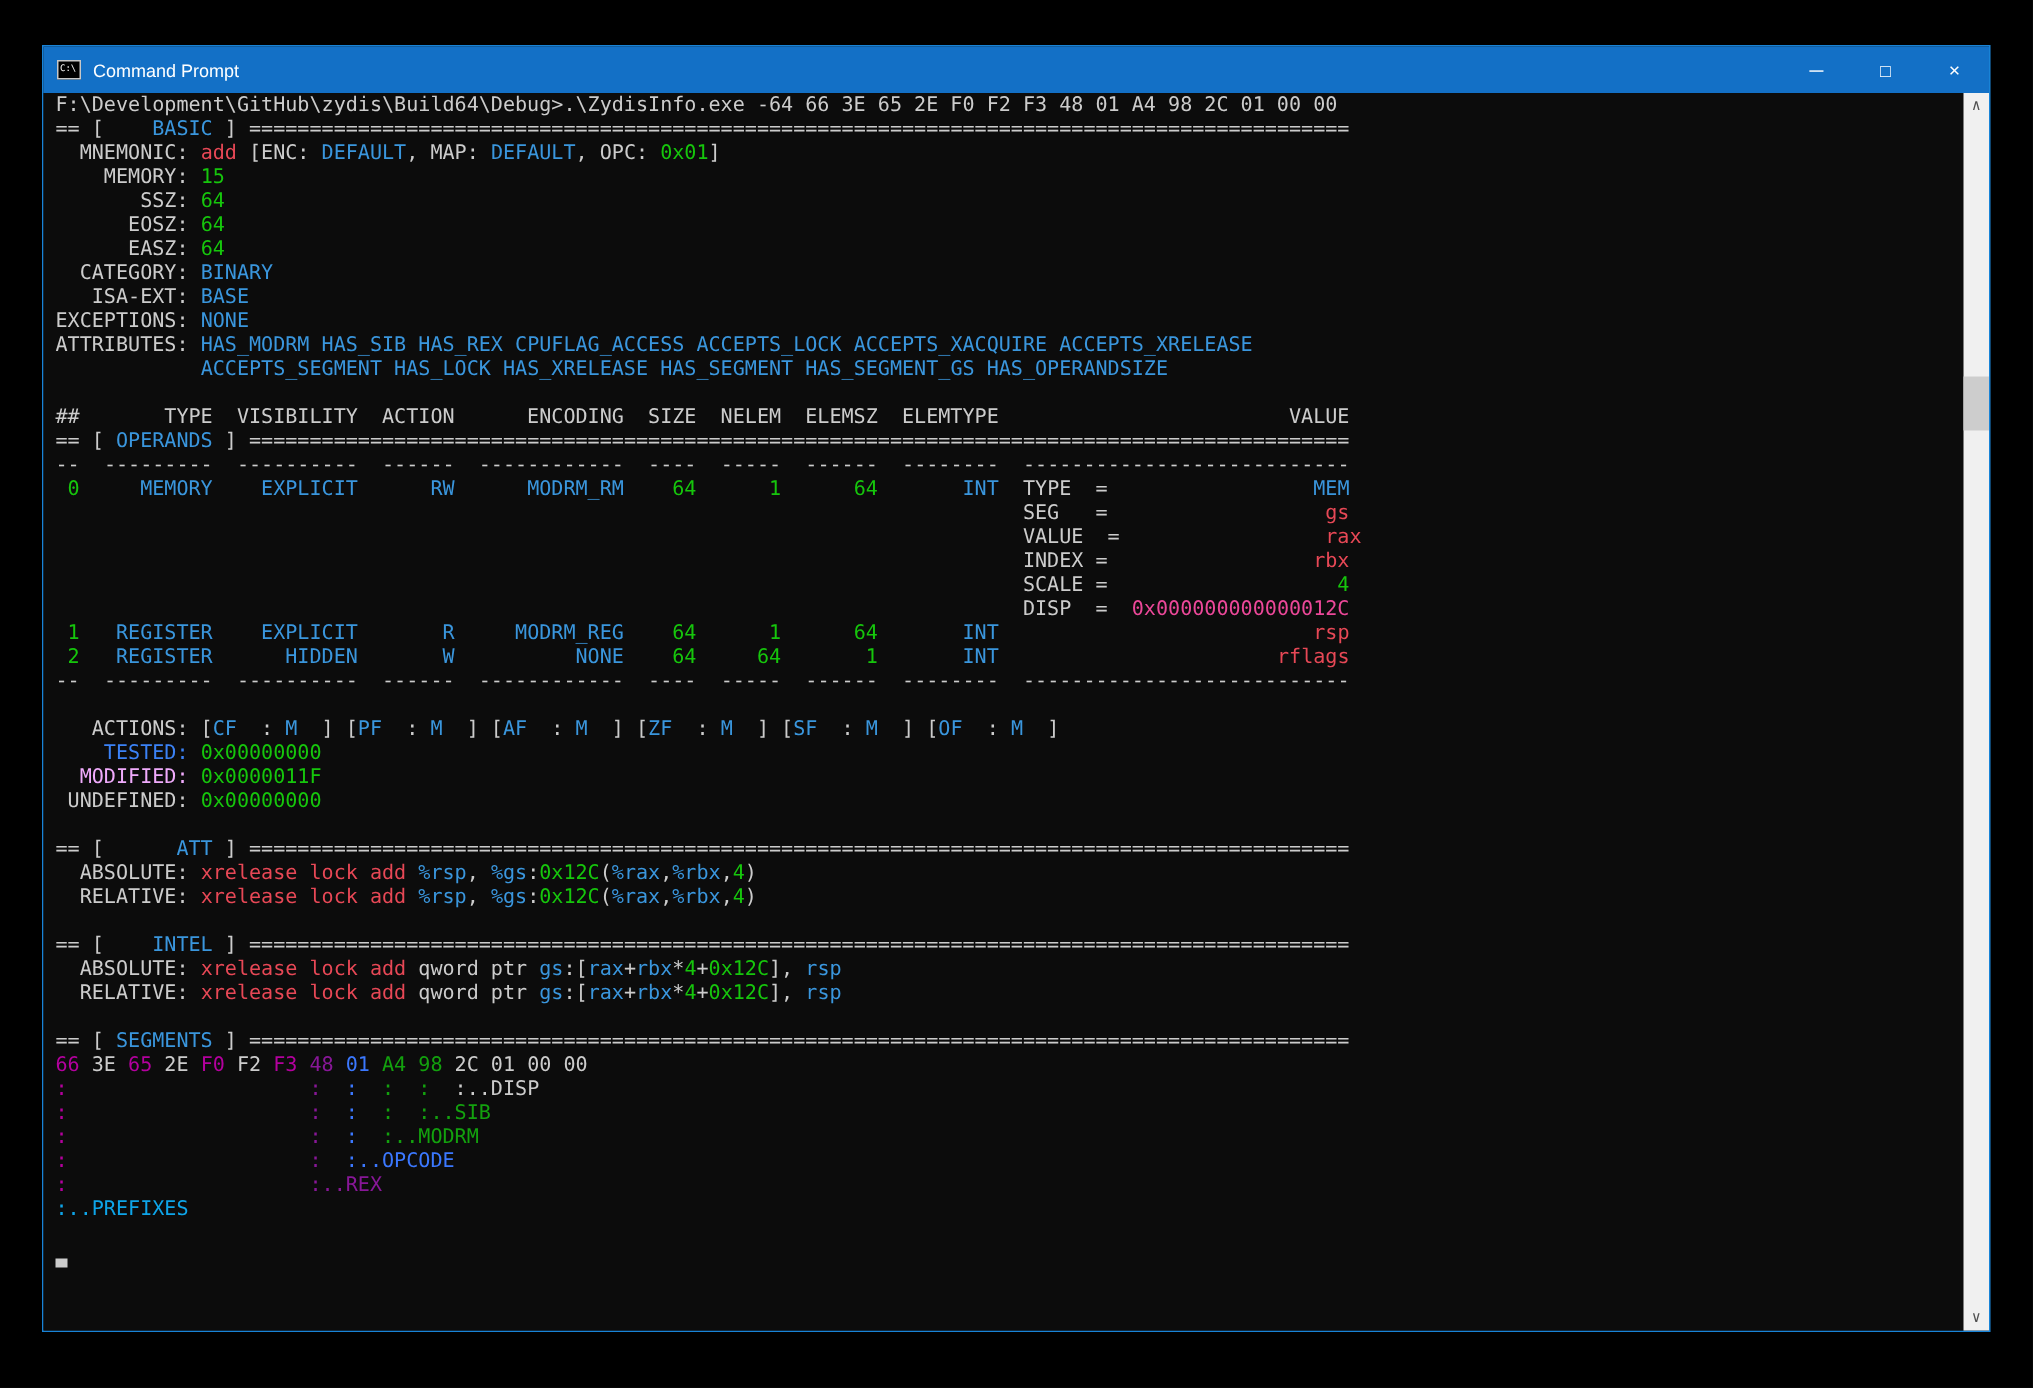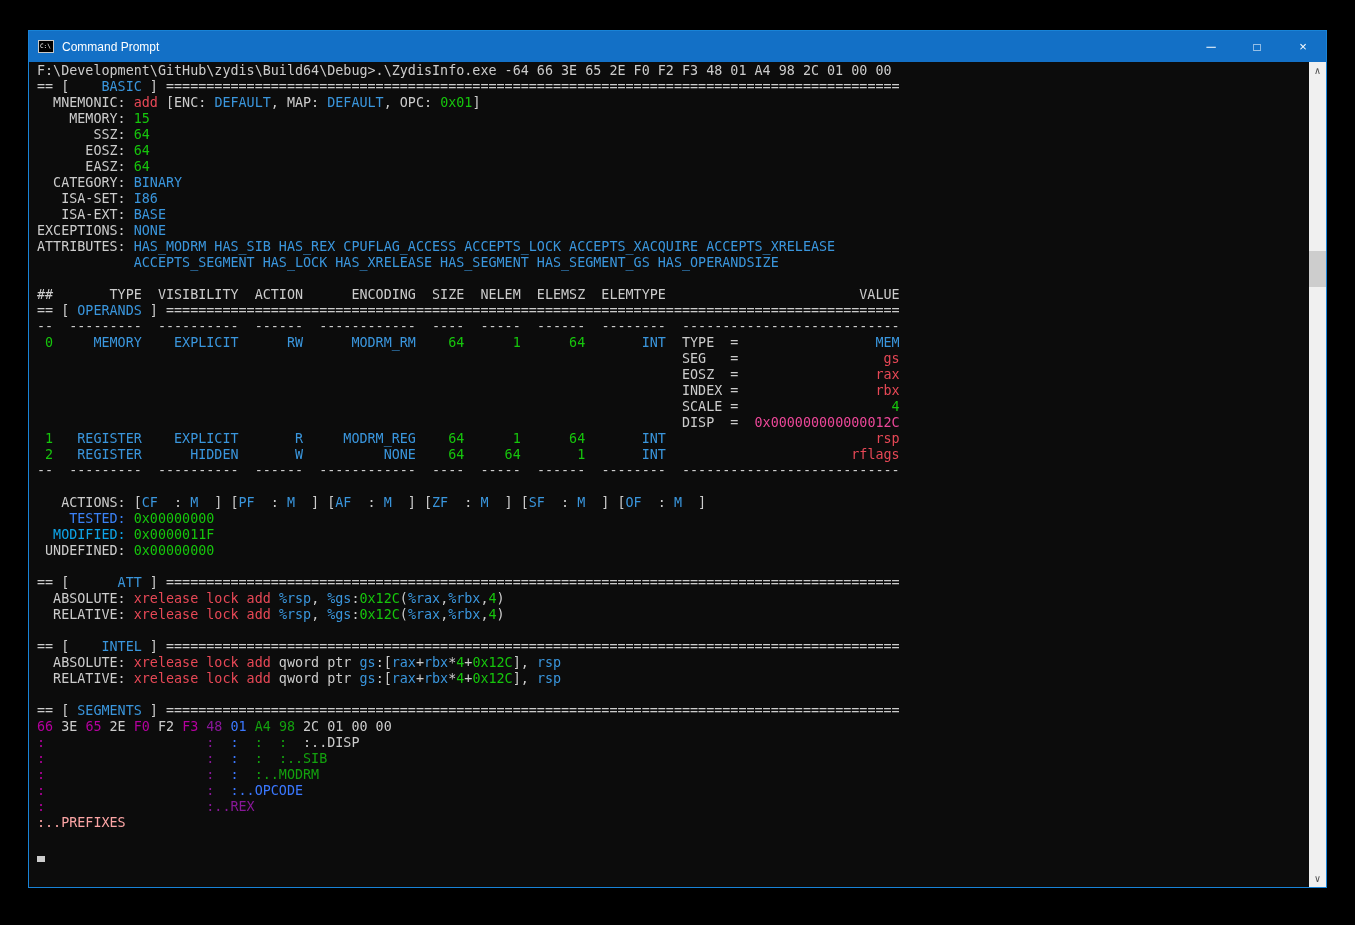--- a/index.html
+++ b/index.html
@@ -46,60 +46,59 @@
 
   <div class="terminal">
       <div class="line"><span style="color: rgb(204, 204, 204);">F:\Development\GitHub\zydis\Build64\Debug&gt;.\ZydisInfo.exe -64 66 3E 65 2E F0 F2 F3 48 01 A4 98 2C 01 00 00</span></div>
       <div class="line"><span style="color: rgb(204, 204, 204);">== [ </span><span style="color: rgb(58, 150, 221);">   BASIC</span><span style="color: rgb(204, 204, 204);"> ] </span><span style="color: rgb(204, 204, 204);">===========================================================================================</span></div>
       <div class="line"><span style="color: rgb(204, 204, 204);">  MNEMONIC: </span><span style="color: rgb(231, 72, 86);">add</span><span style="color: rgb(204, 204, 204);"> [ENC: </span><span style="color: rgb(58, 150, 221);">DEFAULT</span><span style="color: rgb(204, 204, 204);">, MAP: </span><span style="color: rgb(58, 150, 221);">DEFAULT</span><span style="color: rgb(204, 204, 204);">, OPC: </span><span style="color: rgb(22, 198, 12);">0x01</span><span style="color: rgb(204, 204, 204);">]</span></div>
       <div class="line"><span style="color: rgb(204, 204, 204);">    MEMORY: </span><span style="color: rgb(22, 198, 12);">15</span></div>
       <div class="line"><span style="color: rgb(204, 204, 204);">       SSZ: </span><span style="color: rgb(22, 198, 12);">64</span></div>
       <div class="line"><span style="color: rgb(204, 204, 204);">      EOSZ: </span><span style="color: rgb(22, 198, 12);">64</span></div>
       <div class="line"><span style="color: rgb(204, 204, 204);">      EASZ: </span><span style="color: rgb(22, 198, 12);">64</span></div>
       <div class="line"><span style="color: rgb(204, 204, 204);">  CATEGORY: </span><span style="color: rgb(58, 150, 221);">BINARY</span></div>
-      <div class="line"><span style="color: rgb(204, 204, 204);">   ISA-SET: </span><span style="color: rgb(58, 150, 221);">I86</span></div>
       <div class="line"><span style="color: rgb(204, 204, 204);">   ISA-EXT: </span><span style="color: rgb(58, 150, 221);">BASE</span></div>
       <div class="line"><span style="color: rgb(204, 204, 204);">EXCEPTIONS: </span><span style="color: rgb(58, 150, 221);">NONE</span></div>
       <div class="line"><span style="color: rgb(204, 204, 204);">ATTRIBUTES: </span><span style="color: rgb(58, 150, 221);">HAS_MODRM HAS_SIB HAS_REX CPUFLAG_ACCESS ACCEPTS_LOCK ACCEPTS_XACQUIRE ACCEPTS_XRELEASE</span></div>
       <div class="line"><span style="color: rgb(204, 204, 204);">            </span><span style="color: rgb(58, 150, 221);">ACCEPTS_SEGMENT HAS_LOCK HAS_XRELEASE HAS_SEGMENT HAS_SEGMENT_GS HAS_OPERANDSIZE</span></div>
       <div class="line">&nbsp;</div>
       <div class="line"><span style="color: rgb(204, 204, 204);">##       TYPE  VISIBILITY  ACTION      ENCODING  SIZE  NELEM  ELEMSZ  ELEMTYPE</span><span style="color: rgb(204, 204, 204);">                        </span><span style="color: rgb(204, 204, 204);">VALUE</span></div>
       <div class="line"><span style="color: rgb(204, 204, 204);">== [ </span><span style="color: rgb(58, 150, 221);">OPERANDS</span><span style="color: rgb(204, 204, 204);"> ] </span><span style="color: rgb(204, 204, 204);">===========================================================================================</span></div>
       <div class="line"><span style="color: rgb(204, 204, 204);">--  </span><span style="color: rgb(204, 204, 204);">---------</span><span style="color: rgb(204, 204, 204);">  </span><span style="color: rgb(204, 204, 204);">----------</span><span style="color: rgb(204, 204, 204);">  </span><span style="color: rgb(204, 204, 204);">------</span><span style="color: rgb(204, 204, 204);">  </span><span style="color: rgb(204, 204, 204);">------------</span><span style="color: rgb(204, 204, 204);">  </span><span style="color: rgb(204, 204, 204);">----</span><span style="color: rgb(204, 204, 204);">  </span><span style="color: rgb(204, 204, 204);">-----</span><span style="color: rgb(204, 204, 204);">  </span><span style="color: rgb(204, 204, 204);">------</span><span style="color: rgb(204, 204, 204);">  </span><span style="color: rgb(204, 204, 204);">--------</span><span style="color: rgb(204, 204, 204);">  </span><span style="color: rgb(204, 204, 204);">---------------------------</span></div>
       <div class="line"><span style="color: rgb(204, 204, 204);"> </span><span style="color: rgb(22, 198, 12);">0</span><span style="color: rgb(204, 204, 204);">  </span><span style="color: rgb(58, 150, 221);">   MEMORY</span><span style="color: rgb(204, 204, 204);">  </span><span style="color: rgb(58, 150, 221);">  EXPLICIT</span><span style="color: rgb(204, 204, 204);">  </span><span style="color: rgb(58, 150, 221);">    RW</span><span style="color: rgb(204, 204, 204);">  </span><span style="color: rgb(58, 150, 221);">    MODRM_RM</span><span style="color: rgb(204, 204, 204);">  </span><span style="color: rgb(22, 198, 12);">  64</span><span style="color: rgb(204, 204, 204);">  </span><span style="color: rgb(22, 198, 12);">    1</span><span style="color: rgb(204, 204, 204);">  </span><span style="color: rgb(22, 198, 12);">    64</span><span style="color: rgb(204, 204, 204);">  </span><span style="color: rgb(58, 150, 221);">     INT</span><span style="color: rgb(204, 204, 204);">  </span><span style="color: rgb(204, 204, 204);">TYPE  =</span><span style="color: rgb(204, 204, 204);">                 </span><span style="color: rgb(58, 150, 221);">MEM</span></div>
       <div class="line"><span style="color: rgb(204, 204, 204);">                                                                                </span><span style="color: rgb(204, 204, 204);">SEG   =</span><span style="color: rgb(204, 204, 204);">                  </span><span style="color: rgb(231, 72, 86);">gs</span></div>
-      <div class="line"><span style="color: rgb(204, 204, 204);">                                                                                </span><span style="color: rgb(204, 204, 204);">EOSZ  =</span><span style="color: rgb(204, 204, 204);">                 </span><span style="color: rgb(231, 72, 86);">rax</span></div>
+      <div class="line"><span style="color: rgb(204, 204, 204);">                                                                                </span><span style="color: rgb(204, 204, 204);">VALUE  =</span><span style="color: rgb(204, 204, 204);">                 </span><span style="color: rgb(231, 72, 86);">rax</span></div>
       <div class="line"><span style="color: rgb(204, 204, 204);">                                                                                </span><span style="color: rgb(204, 204, 204);">INDEX =</span><span style="color: rgb(204, 204, 204);">                 </span><span style="color: rgb(231, 72, 86);">rbx</span></div>
       <div class="line"><span style="color: rgb(204, 204, 204);">                                                                                </span><span style="color: rgb(204, 204, 204);">SCALE =</span><span style="color: rgb(204, 204, 204);">                   </span><span style="color: rgb(22, 198, 12);">4</span></div>
       <div class="line"><span style="color: rgb(204, 204, 204);">                                                                                </span><span style="color: rgb(204, 204, 204);">DISP  =</span><span style="color: rgb(204, 204, 204);">  </span><span style="color: #ec4899;">0x000000000000012C</span></div>
       <div class="line"><span style="color: rgb(204, 204, 204);"> </span><span style="color: rgb(22, 198, 12);">1</span><span style="color: rgb(204, 204, 204);">  </span><span style="color: rgb(58, 150, 221);"> REGISTER</span><span style="color: rgb(204, 204, 204);">  </span><span style="color: rgb(58, 150, 221);">  EXPLICIT</span><span style="color: rgb(204, 204, 204);">  </span><span style="color: rgb(58, 150, 221);">     R</span><span style="color: rgb(204, 204, 204);">  </span><span style="color: rgb(58, 150, 221);">   MODRM_REG</span><span style="color: rgb(204, 204, 204);">  </span><span style="color: rgb(22, 198, 12);">  64</span><span style="color: rgb(204, 204, 204);">  </span><span style="color: rgb(22, 198, 12);">    1</span><span style="color: rgb(204, 204, 204);">  </span><span style="color: rgb(22, 198, 12);">    64</span><span style="color: rgb(204, 204, 204);">  </span><span style="color: rgb(58, 150, 221);">     INT</span><span style="color: rgb(204, 204, 204);">  </span><span style="color: rgb(204, 204, 204);">                        </span><span style="color: rgb(231, 72, 86);">rsp</span></div>
       <div class="line"><span style="color: rgb(204, 204, 204);"> </span><span style="color: rgb(22, 198, 12);">2</span><span style="color: rgb(204, 204, 204);">  </span><span style="color: rgb(58, 150, 221);"> REGISTER</span><span style="color: rgb(204, 204, 204);">  </span><span style="color: rgb(58, 150, 221);">    HIDDEN</span><span style="color: rgb(204, 204, 204);">  </span><span style="color: rgb(58, 150, 221);">     W</span><span style="color: rgb(204, 204, 204);">  </span><span style="color: rgb(58, 150, 221);">        NONE</span><span style="color: rgb(204, 204, 204);">  </span><span style="color: rgb(22, 198, 12);">  64</span><span style="color: rgb(204, 204, 204);">  </span><span style="color: rgb(22, 198, 12);">   64</span><span style="color: rgb(204, 204, 204);">  </span><span style="color: rgb(22, 198, 12);">     1</span><span style="color: rgb(204, 204, 204);">  </span><span style="color: rgb(58, 150, 221);">     INT</span><span style="color: rgb(204, 204, 204);">  </span><span style="color: rgb(204, 204, 204);">                     </span><span style="color: rgb(231, 72, 86);">rflags</span></div>
       <div class="line"><span style="color: rgb(204, 204, 204);">--  </span><span style="color: rgb(204, 204, 204);">---------</span><span style="color: rgb(204, 204, 204);">  </span><span style="color: rgb(204, 204, 204);">----------</span><span style="color: rgb(204, 204, 204);">  </span><span style="color: rgb(204, 204, 204);">------</span><span style="color: rgb(204, 204, 204);">  </span><span style="color: rgb(204, 204, 204);">------------</span><span style="color: rgb(204, 204, 204);">  </span><span style="color: rgb(204, 204, 204);">----</span><span style="color: rgb(204, 204, 204);">  </span><span style="color: rgb(204, 204, 204);">-----</span><span style="color: rgb(204, 204, 204);">  </span><span style="color: rgb(204, 204, 204);">------</span><span style="color: rgb(204, 204, 204);">  </span><span style="color: rgb(204, 204, 204);">--------</span><span style="color: rgb(204, 204, 204);">  </span><span style="color: rgb(204, 204, 204);">---------------------------</span></div>
       <div class="line">&nbsp;</div>
       <div class="line"><span style="color: rgb(204, 204, 204);">   ACTIONS: [</span><span style="color: rgb(58, 150, 221);">CF</span><span style="color: rgb(204, 204, 204);">  : </span><span style="color: rgb(58, 150, 221);">M</span><span style="color: rgb(204, 204, 204);">  ] [</span><span style="color: rgb(58, 150, 221);">PF</span><span style="color: rgb(204, 204, 204);">  : </span><span style="color: rgb(58, 150, 221);">M</span><span style="color: rgb(204, 204, 204);">  ] [</span><span style="color: rgb(58, 150, 221);">AF</span><span style="color: rgb(204, 204, 204);">  : </span><span style="color: rgb(58, 150, 221);">M</span><span style="color: rgb(204, 204, 204);">  ] [</span><span style="color: rgb(58, 150, 221);">ZF</span><span style="color: rgb(204, 204, 204);">  : </span><span style="color: rgb(58, 150, 221);">M</span><span style="color: rgb(204, 204, 204);">  ] [</span><span style="color: rgb(58, 150, 221);">SF</span><span style="color: rgb(204, 204, 204);">  : </span><span style="color: rgb(58, 150, 221);">M</span><span style="color: rgb(204, 204, 204);">  ] [</span><span style="color: rgb(58, 150, 221);">OF</span><span style="color: rgb(204, 204, 204);">  : </span><span style="color: rgb(58, 150, 221);">M</span><span style="color: rgb(204, 204, 204);">  ]</span></div>
       <div class="line"><span style="color: #3b82f6;">    TESTED: </span><span style="color: rgb(22, 198, 12);">0x00000000</span></div>
-      <div class="line"><span style="color: #0ea5e9;">  MODIFIED: </span><span style="color: rgb(22, 198, 12);">0x0000011F</span></div>
+      <div class="line"><span style="color: #f0abfc;">  MODIFIED: </span><span style="color: rgb(22, 198, 12);">0x0000011F</span></div>
       <div class="line"><span style="color: rgb(204, 204, 204);"> UNDEFINED: </span><span style="color: rgb(22, 198, 12);">0x00000000</span></div>
       <div class="line">&nbsp;</div>
       <div class="line"><span style="color: rgb(204, 204, 204);">== [ </span><span style="color: rgb(58, 150, 221);">     ATT</span><span style="color: rgb(204, 204, 204);"> ] </span><span style="color: rgb(204, 204, 204);">===========================================================================================</span></div>
       <div class="line"><span style="color: rgb(204, 204, 204);">  ABSOLUTE: </span><span style="color: rgb(231, 72, 86);">xrelease lock add</span><span style="color: rgb(204, 204, 204);"> </span><span style="color: rgb(58, 150, 221);">%rsp</span><span style="color: rgb(204, 204, 204);">, </span><span style="color: rgb(58, 150, 221);">%gs</span><span style="color: rgb(204, 204, 204);">:</span><span style="color: rgb(22, 198, 12);">0x12C</span><span style="color: rgb(204, 204, 204);">(</span><span style="color: rgb(58, 150, 221);">%rax</span><span style="color: rgb(204, 204, 204);">,</span><span style="color: rgb(58, 150, 221);">%rbx</span><span style="color: rgb(204, 204, 204);">,</span><span style="color: rgb(22, 198, 12);">4</span><span style="color: rgb(204, 204, 204);">)</span></div>
       <div class="line"><span style="color: rgb(204, 204, 204);">  RELATIVE: </span><span style="color: rgb(231, 72, 86);">xrelease lock add</span><span style="color: rgb(204, 204, 204);"> </span><span style="color: rgb(58, 150, 221);">%rsp</span><span style="color: rgb(204, 204, 204);">, </span><span style="color: rgb(58, 150, 221);">%gs</span><span style="color: rgb(204, 204, 204);">:</span><span style="color: rgb(22, 198, 12);">0x12C</span><span style="color: rgb(204, 204, 204);">(</span><span style="color: rgb(58, 150, 221);">%rax</span><span style="color: rgb(204, 204, 204);">,</span><span style="color: rgb(58, 150, 221);">%rbx</span><span style="color: rgb(204, 204, 204);">,</span><span style="color: rgb(22, 198, 12);">4</span><span style="color: rgb(204, 204, 204);">)</span></div>
       <div class="line">&nbsp;</div>
       <div class="line"><span style="color: rgb(204, 204, 204);">== [ </span><span style="color: rgb(58, 150, 221);">   INTEL</span><span style="color: rgb(204, 204, 204);"> ] </span><span style="color: rgb(204, 204, 204);">===========================================================================================</span></div>
       <div class="line"><span style="color: rgb(204, 204, 204);">  ABSOLUTE: </span><span style="color: rgb(231, 72, 86);">xrelease lock add</span><span style="color: rgb(204, 204, 204);"> qword ptr </span><span style="color: rgb(58, 150, 221);">gs</span><span style="color: rgb(204, 204, 204);">:[</span><span style="color: rgb(58, 150, 221);">rax</span><span style="color: rgb(204, 204, 204);">+</span><span style="color: rgb(58, 150, 221);">rbx</span><span style="color: rgb(204, 204, 204);">*</span><span style="color: rgb(22, 198, 12);">4</span><span style="color: rgb(204, 204, 204);">+</span><span style="color: rgb(22, 198, 12);">0x12C</span><span style="color: rgb(204, 204, 204);">], </span><span style="color: rgb(58, 150, 221);">rsp</span></div>
       <div class="line"><span style="color: rgb(204, 204, 204);">  RELATIVE: </span><span style="color: rgb(231, 72, 86);">xrelease lock add</span><span style="color: rgb(204, 204, 204);"> qword ptr </span><span style="color: rgb(58, 150, 221);">gs</span><span style="color: rgb(204, 204, 204);">:[</span><span style="color: rgb(58, 150, 221);">rax</span><span style="color: rgb(204, 204, 204);">+</span><span style="color: rgb(58, 150, 221);">rbx</span><span style="color: rgb(204, 204, 204);">*</span><span style="color: rgb(22, 198, 12);">4</span><span style="color: rgb(204, 204, 204);">+</span><span style="color: rgb(22, 198, 12);">0x12C</span><span style="color: rgb(204, 204, 204);">], </span><span style="color: rgb(58, 150, 221);">rsp</span></div>
       <div class="line">&nbsp;</div>
       <div class="line"><span style="color: rgb(204, 204, 204);">== [ </span><span style="color: rgb(58, 150, 221);">SEGMENTS</span><span style="color: rgb(204, 204, 204);"> ] </span><span style="color: rgb(204, 204, 204);">===========================================================================================</span></div>
       <div class="line"><span style="color: rgb(180, 0, 158);">66</span><span style="color: rgb(204, 204, 204);"> </span><span style="color: rgb(204, 204, 204);">3E</span><span style="color: rgb(204, 204, 204);"> </span><span style="color: rgb(180, 0, 158);">65</span><span style="color: rgb(204, 204, 204);"> </span><span style="color: rgb(204, 204, 204);">2E</span><span style="color: rgb(204, 204, 204);"> </span><span style="color: rgb(180, 0, 158);">F0</span><span style="color: rgb(204, 204, 204);"> </span><span style="color: rgb(204, 204, 204);">F2</span><span style="color: rgb(204, 204, 204);"> </span><span style="color: rgb(180, 0, 158);">F3</span><span style="color: rgb(204, 204, 204);"> </span><span style="color: rgb(136, 23, 152);">48</span><span style="color: rgb(204, 204, 204);"> </span><span style="color: rgb(59, 120, 255);">01</span><span style="color: rgb(204, 204, 204);"> </span><span style="color: rgb(19, 161, 14);">A4</span><span style="color: rgb(204, 204, 204);"> </span><span style="color: rgb(19, 161, 14);">98</span><span style="color: rgb(204, 204, 204);"> </span><span style="color: rgb(204, 204, 204);">2C 01 00 00</span></div>
       <div class="line"><span style="color: rgb(180, 0, 158);">:</span><span style="color: rgb(204, 204, 204);">                    </span><span style="color: rgb(136, 23, 152);">:</span><span style="color: rgb(204, 204, 204);">  </span><span style="color: rgb(59, 120, 255);">:</span><span style="color: rgb(204, 204, 204);">  </span><span style="color: rgb(19, 161, 14);">:</span><span style="color: rgb(204, 204, 204);">  </span><span style="color: rgb(19, 161, 14);">:</span><span style="color: rgb(204, 204, 204);">  </span><span style="color: rgb(204, 204, 204);">:..DISP</span></div>
       <div class="line"><span style="color: rgb(180, 0, 158);">:</span><span style="color: rgb(204, 204, 204);">                    </span><span style="color: rgb(136, 23, 152);">:</span><span style="color: rgb(204, 204, 204);">  </span><span style="color: rgb(59, 120, 255);">:</span><span style="color: rgb(204, 204, 204);">  </span><span style="color: rgb(19, 161, 14);">:</span><span style="color: rgb(204, 204, 204);">  </span><span style="color: rgb(19, 161, 14);">:..SIB</span></div>
       <div class="line"><span style="color: rgb(180, 0, 158);">:</span><span style="color: rgb(204, 204, 204);">                    </span><span style="color: rgb(136, 23, 152);">:</span><span style="color: rgb(204, 204, 204);">  </span><span style="color: rgb(59, 120, 255);">:</span><span style="color: rgb(204, 204, 204);">  </span><span style="color: rgb(19, 161, 14);">:..MODRM</span></div>
       <div class="line"><span style="color: rgb(180, 0, 158);">:</span><span style="color: rgb(204, 204, 204);">                    </span><span style="color: rgb(136, 23, 152);">:</span><span style="color: rgb(204, 204, 204);">  </span><span style="color: rgb(59, 120, 255);">:..OPCODE</span></div>
       <div class="line"><span style="color: rgb(180, 0, 158);">:</span><span style="color: rgb(204, 204, 204);">                    </span><span style="color: rgb(136, 23, 152);">:..REX</span></div>
-      <div class="line"><span style="color: #fca5a5;">:..PREFIXES</span></div>
+      <div class="line"><span style="color: #0ea5e9;">:..PREFIXES</span></div>
       <div class="line">&nbsp;</div>
       <div class="line"><span class="cursor"></span></div>
     </div>
 
   <div class="scrollbar">
     <div class="sb-arrow sb-up">∧</div>
     <div class="sb-thumb"></div>
     <div class="sb-arrow sb-down">∨</div>
   </div>
 </div>

